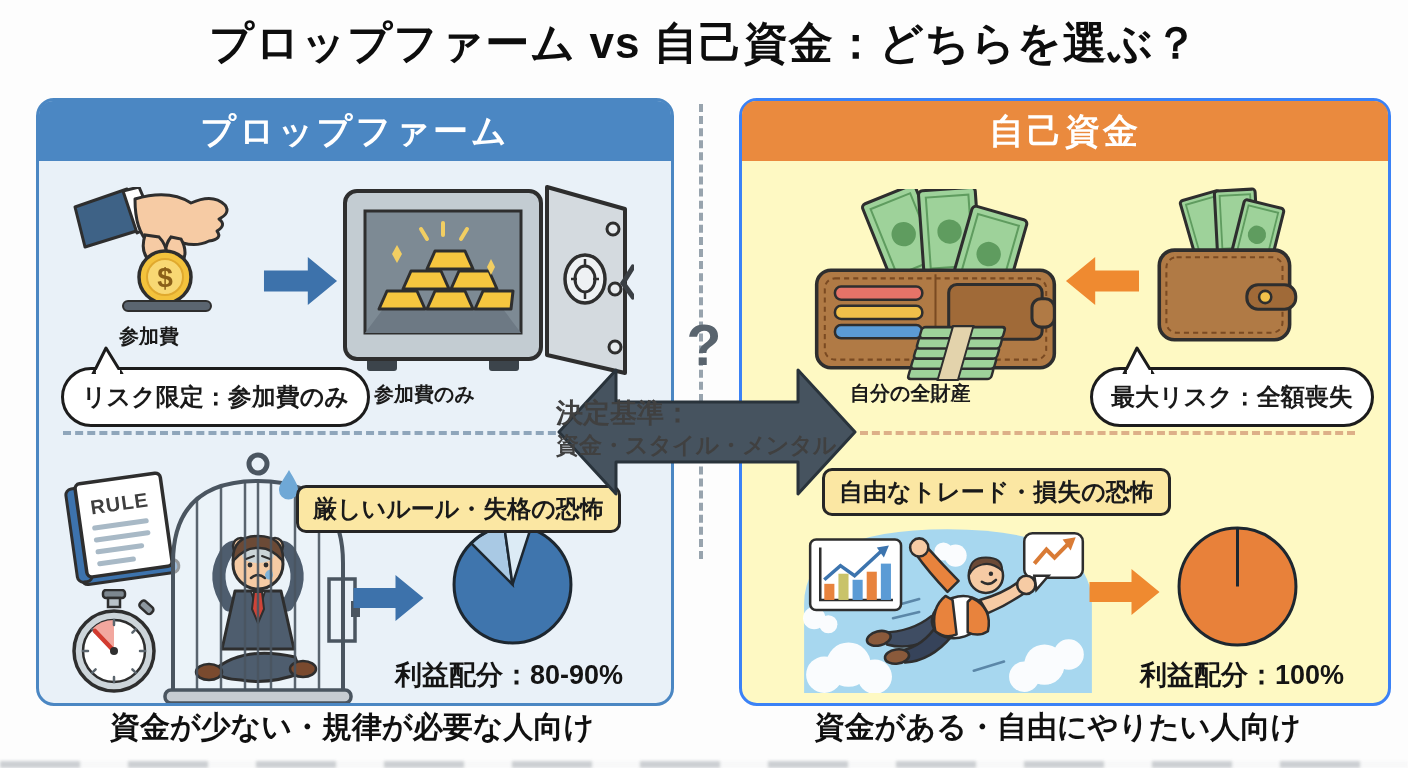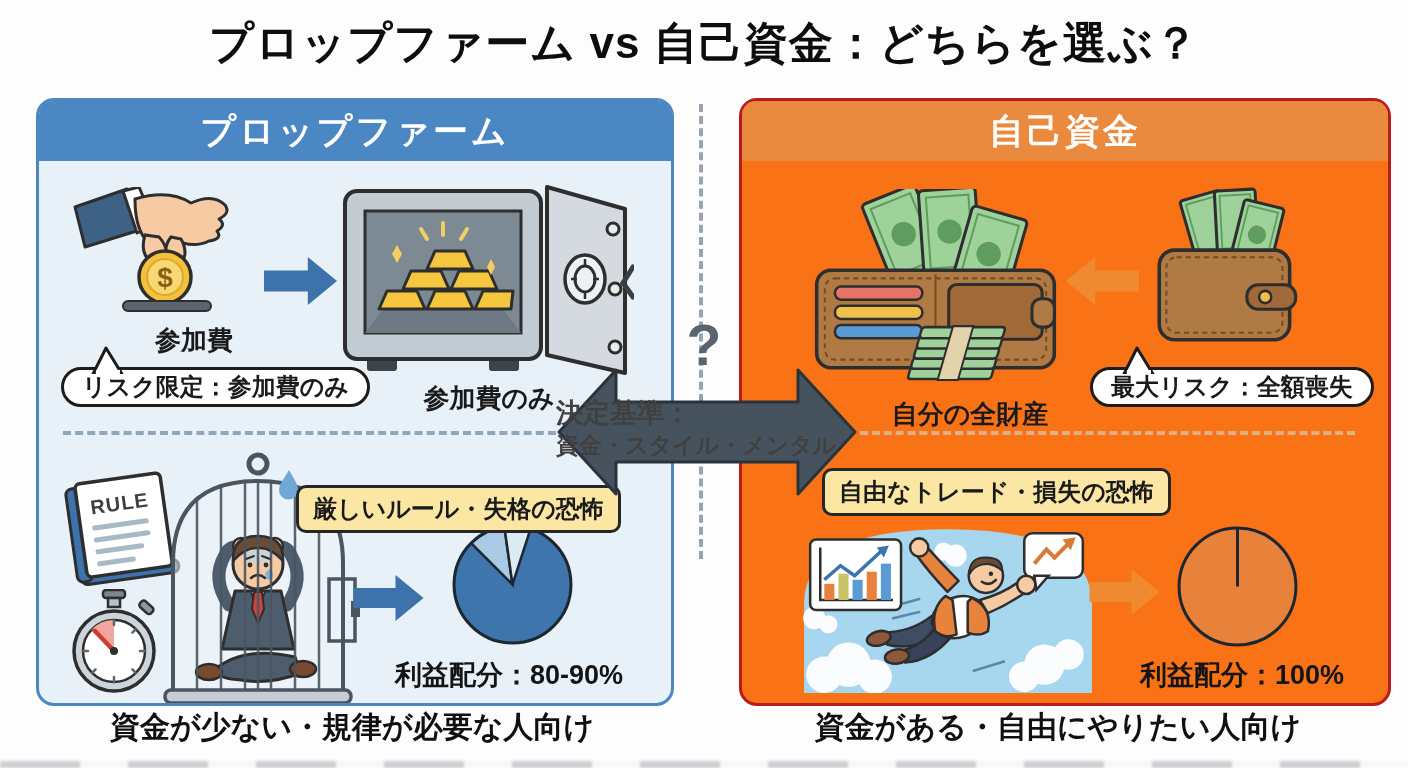--- a/index.html
+++ b/index.html
@@ -3,29 +3,29 @@
 <meta charset="utf-8">
 <style>
   html,body{margin:0;padding:0;background:#fff;}
   .stage{position:relative;width:1408px;height:768px;background:#fdfdfd;overflow:hidden;
          font-family:Liberation Sans, sans-serif;color:#111;}
   .abs{position:absolute;}
   .title{top:14px;left:0;width:100%;text-align:center;font-size:44px;font-weight:900;
          letter-spacing:1px;color:#0d0d0d;}
   .panel{top:98px;height:602px;border-radius:18px;background:#e9f1f8;z-index:1;}
   .panel.blue{left:36px;width:632px;border:3px solid #4b87c3;}
-  .panel.orange{left:739px;width:646px;border:3px solid #b91c1c;background:#f97316;}
+  .panel.orange{left:739px;width:646px;border:3px solid #3b82f6;background:#fef9c3;}
   .phead{position:absolute;top:0;left:0;right:0;height:60px;display:flex;align-items:center;
          justify-content:center;font-size:35px;font-weight:800;color:#fff;letter-spacing:3px;
          border-radius:14px 14px 0 0;}
   .panel.blue .phead{background:#4b87c3;}
   .panel.orange .phead{background:#ea8a3e;}
-  .seclabel{font-size:26px;font-weight:800;text-align:center;color:#1a1a1a;}
+  .seclabel{font-size:20px;font-weight:800;color:#1a1a1a;}
   .pill{border:3px solid #1c1c1c;border-radius:999px;background:#fff;font-size:24px;
-        font-weight:800;padding:1px 18px;white-space:nowrap;color:#1a1a1a;z-index:3;}
+        font-weight:800;padding:11px 18px;white-space:nowrap;color:#1a1a1a;z-index:3;}
   .tail{z-index:4;}
   .ylabel{border:3px solid #262626;border-radius:10px;background:#fbe7a3;font-size:24px;
           font-weight:800;padding:5px 14px;white-space:nowrap;color:#1a1a1a;z-index:3;}
   .caption{font-size:27px;font-weight:800;text-align:center;color:#141414;}
   .footer{font-size:30px;font-weight:800;text-align:center;color:#101010;}
   .hdivider{border-top:4px dashed #8fa6bb;height:0;}
   .hdivider.tan{border-top-color:#ddb088;}
   .vdivider{border-left:4px dashed #98a4ae;width:0;z-index:2;}
   .qmark{font-size:57px;font-weight:900;color:#59646e;text-align:center;z-index:5;}
   .bigarrow{z-index:6;}
@@ -265,21 +265,21 @@
             <rect x="0" y="40" width="82" height="11" rx="3"></rect>
               <rect x="0" y="30" width="82" height="11" rx="3"></rect>
             <rect x="0" y="20" width="82" height="11" rx="3"></rect>
               <rect x="0" y="10" width="82" height="11" rx="3"></rect>
             <rect x="0" y="0" width="82" height="11" rx="3"></rect>
           </g>
           <rect x="30" y="-1" width="20" height="53" fill="#e3d3ac" stroke="#2e2e2e" stroke-width="2"></rect>
         </g>
       </svg>
     </div>
-    <div class="abs seclabel" style="left:108px;top:296px;width:240px;">自分の全財産</div>
+    <div class="abs seclabel" style="left:108px;top:279px;width:240px;">自分の全財産</div>
 
     <div class="abs" style="left:322px;top:156px;">
       <svg width="77" height="48" viewBox="0 0 70 46">
           <polygon points="70,13 28,13 28,0 0,23 28,46 28,33 70,33" fill="#ef8a30"></polygon>
         </svg>
     </div>
 
     <div class="abs" style="left:408px;top:86px;">
       <svg width="155" height="165" viewBox="0 0 150 162">
         <g transform="translate(28,14) rotate(-16)">

